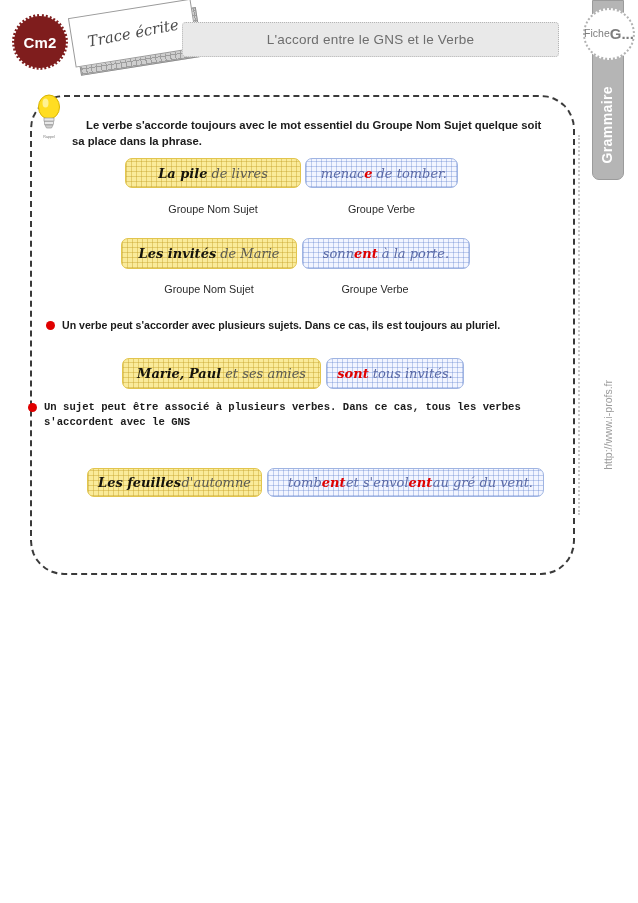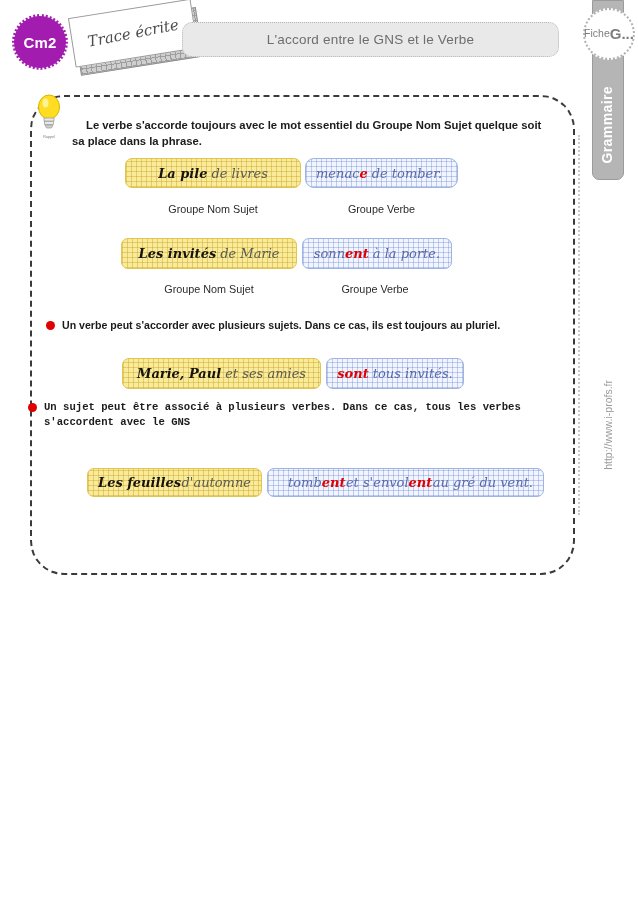--- a/index.html
+++ b/index.html
@@ -19,21 +19,21 @@
   #header {
     position: absolute;
     left: 0; top: 0;
     width: 580px; height: 90px;
   }
   #level-badge {
     position: absolute;
     left: 12px; top: 14px;
     width: 52px; height: 52px;
     border-radius: 50%;
-    background: #a21caf;
+    background: #7f1d1d;
     border: 2px dotted #ffffff;
     color: #ffffff;
     font-weight: bold;
     font-size: 15px;
     display: flex;
     align-items: center;
     justify-content: center;
     letter-spacing: .2px;
   }
   #tag-wrap {
@@ -69,21 +69,21 @@
     color: #4d4d4d;
     white-space: nowrap;
     transform: rotate(-2deg);
   }
   #title-bar {
     position: absolute;
     left: 182px; top: 22px;
     width: 375px; height: 33px;
     background: #e9e9e9;
     border: 1px dotted #b5b5b5;
-    border-radius: 10px;
+    border-radius: 4px;
     display: flex;
     align-items: center;
     justify-content: center;
   }
   #title-bar span {
     font-size: 13.5px;
     color: #6e6e6e;
     letter-spacing: .2px;
   }
 
@@ -244,29 +244,29 @@
     position: absolute;
     display: flex;
     font-size: 10.8px;
     color: #2b2b2b;
   }
   .cap { text-align: center; }
 
   
   #ex1 { left: 125px; top: 158px; }
   #ex1 .box-gns { width: 176px; height: 30px; justify-content: center; }
-  #ex1 .box-gv  { width: 153px; height: 30px; margin-left: 4px; justify-content: flex-start; border-radius: 9px; }
+  #ex1 .box-gv  { width: 153px; height: 30px; margin-left: 4px; justify-content: flex-end; }
   #cap1 { left: 125px; top: 203px; width: 333px; }
   #cap1 .c-a { width: 176px; }
   #cap1 .c-b { width: 153px; margin-left: 4px; }
 
   
   #ex2 { left: 121px; top: 238px; }
   #ex2 .box-gns { width: 176px; height: 31px; justify-content: center; }
-  #ex2 .box-gv  { width: 150px; height: 31px; margin-left: 5px; justify-content: center; }
+  #ex2 .box-gv  { width: 168px; height: 31px; margin-left: 5px; justify-content: center; }
   #cap2 { left: 121px; top: 283px; width: 327px; }
   #cap2 .c-a { width: 176px; }
   #cap2 .c-b { width: 146px; margin-left: 5px; }
 
   
   #ex3 { left: 122px; top: 358px; }
   #ex3 .box-gns { width: 199px; height: 31px; justify-content: center; }
   #ex3 .box-gv  { width: 138px; height: 31px; margin-left: 5px; justify-content: center; }
 
   

